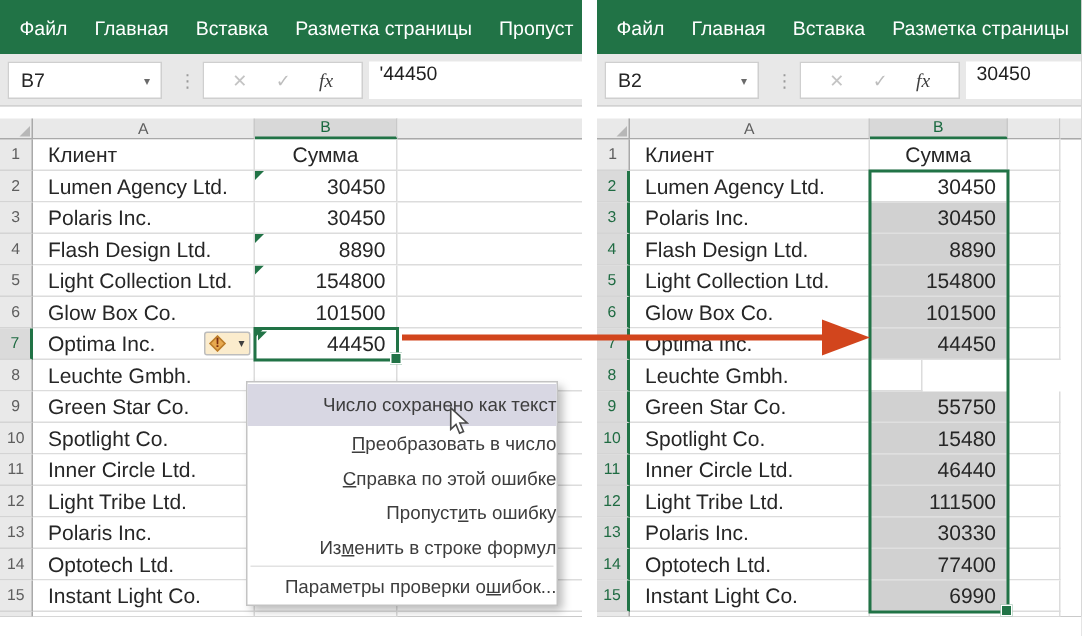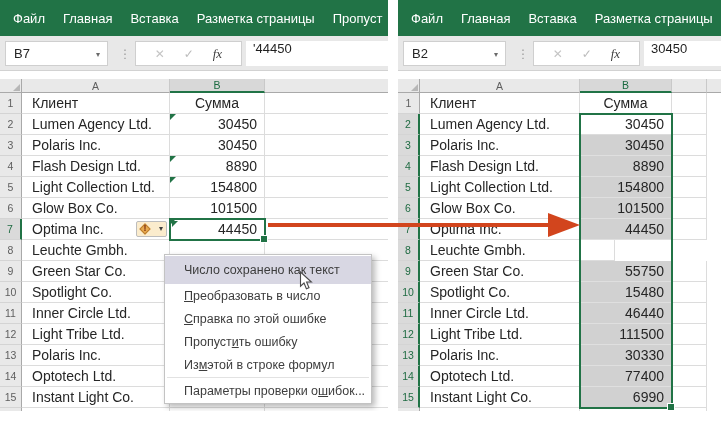--- a/index.html
+++ b/index.html
@@ -87,21 +87,21 @@
            background:#e8a94f;border:1px solid #bb7d2c;box-sizing:border-box;}
   .dmd .bang{position:absolute;left:0;right:0;top:-1px;text-align:center;font-size:9px;
              font-weight:700;color:#7a2c0e;line-height:11px;}
   .errbtn .caret{font-size:8px;color:#3f3f3f;line-height:1;}
 
   
   .errmenu{position:absolute;left:164px;top:254px;width:208px;z-index:30;background:#fff;
            border:1px solid #c3c3c3;box-shadow:3px 3px 6px rgba(0,0,0,.28);
            box-sizing:border-box;padding:1px 0;}
   .mi{height:23px;display:flex;align-items:center;padding-left:19px;font-size:12.5px;
-      color:#3d3d3d;white-space:nowrap;overflow:hidden;}
+      color:#3d3d3d;white-space:nowrap;overflow:hidden;justify-content:flex-end;}
   .mi.hl{height:28px;background:#d8d7e3;}
   .mi .u{text-decoration:underline;}
   .msep{height:1px;background:#e2e2e2;margin:1px 2px;}
 
   
   .overlay-svg{position:absolute;left:0;top:0;width:721px;height:424px;z-index:50;
                pointer-events:none;}
   .cursor-svg{position:absolute;left:299px;top:271px;z-index:60;pointer-events:none;}
 </style>
 </head>
@@ -264,21 +264,21 @@
           <span class="post">правка по этой ошибке</span>
         </div>
         <div class="mi">
           <span class="pre">Пропуст</span>
           <span class="u">и</span>
           <span class="post">ть ошибку</span>
         </div>
         <div class="mi">
           <span class="pre">Из</span>
           <span class="u">м</span>
-          <span class="post">этой в строке формул</span>
+          <span class="post">енить в строке формул</span>
         </div>
         <div class="msep"></div>
         <div class="mi">
           <span class="pre">Параметры проверки о</span>
           <span class="u">ш</span>
           <span class="post">ибок...</span>
         </div>
       </div>
   </div>
 

